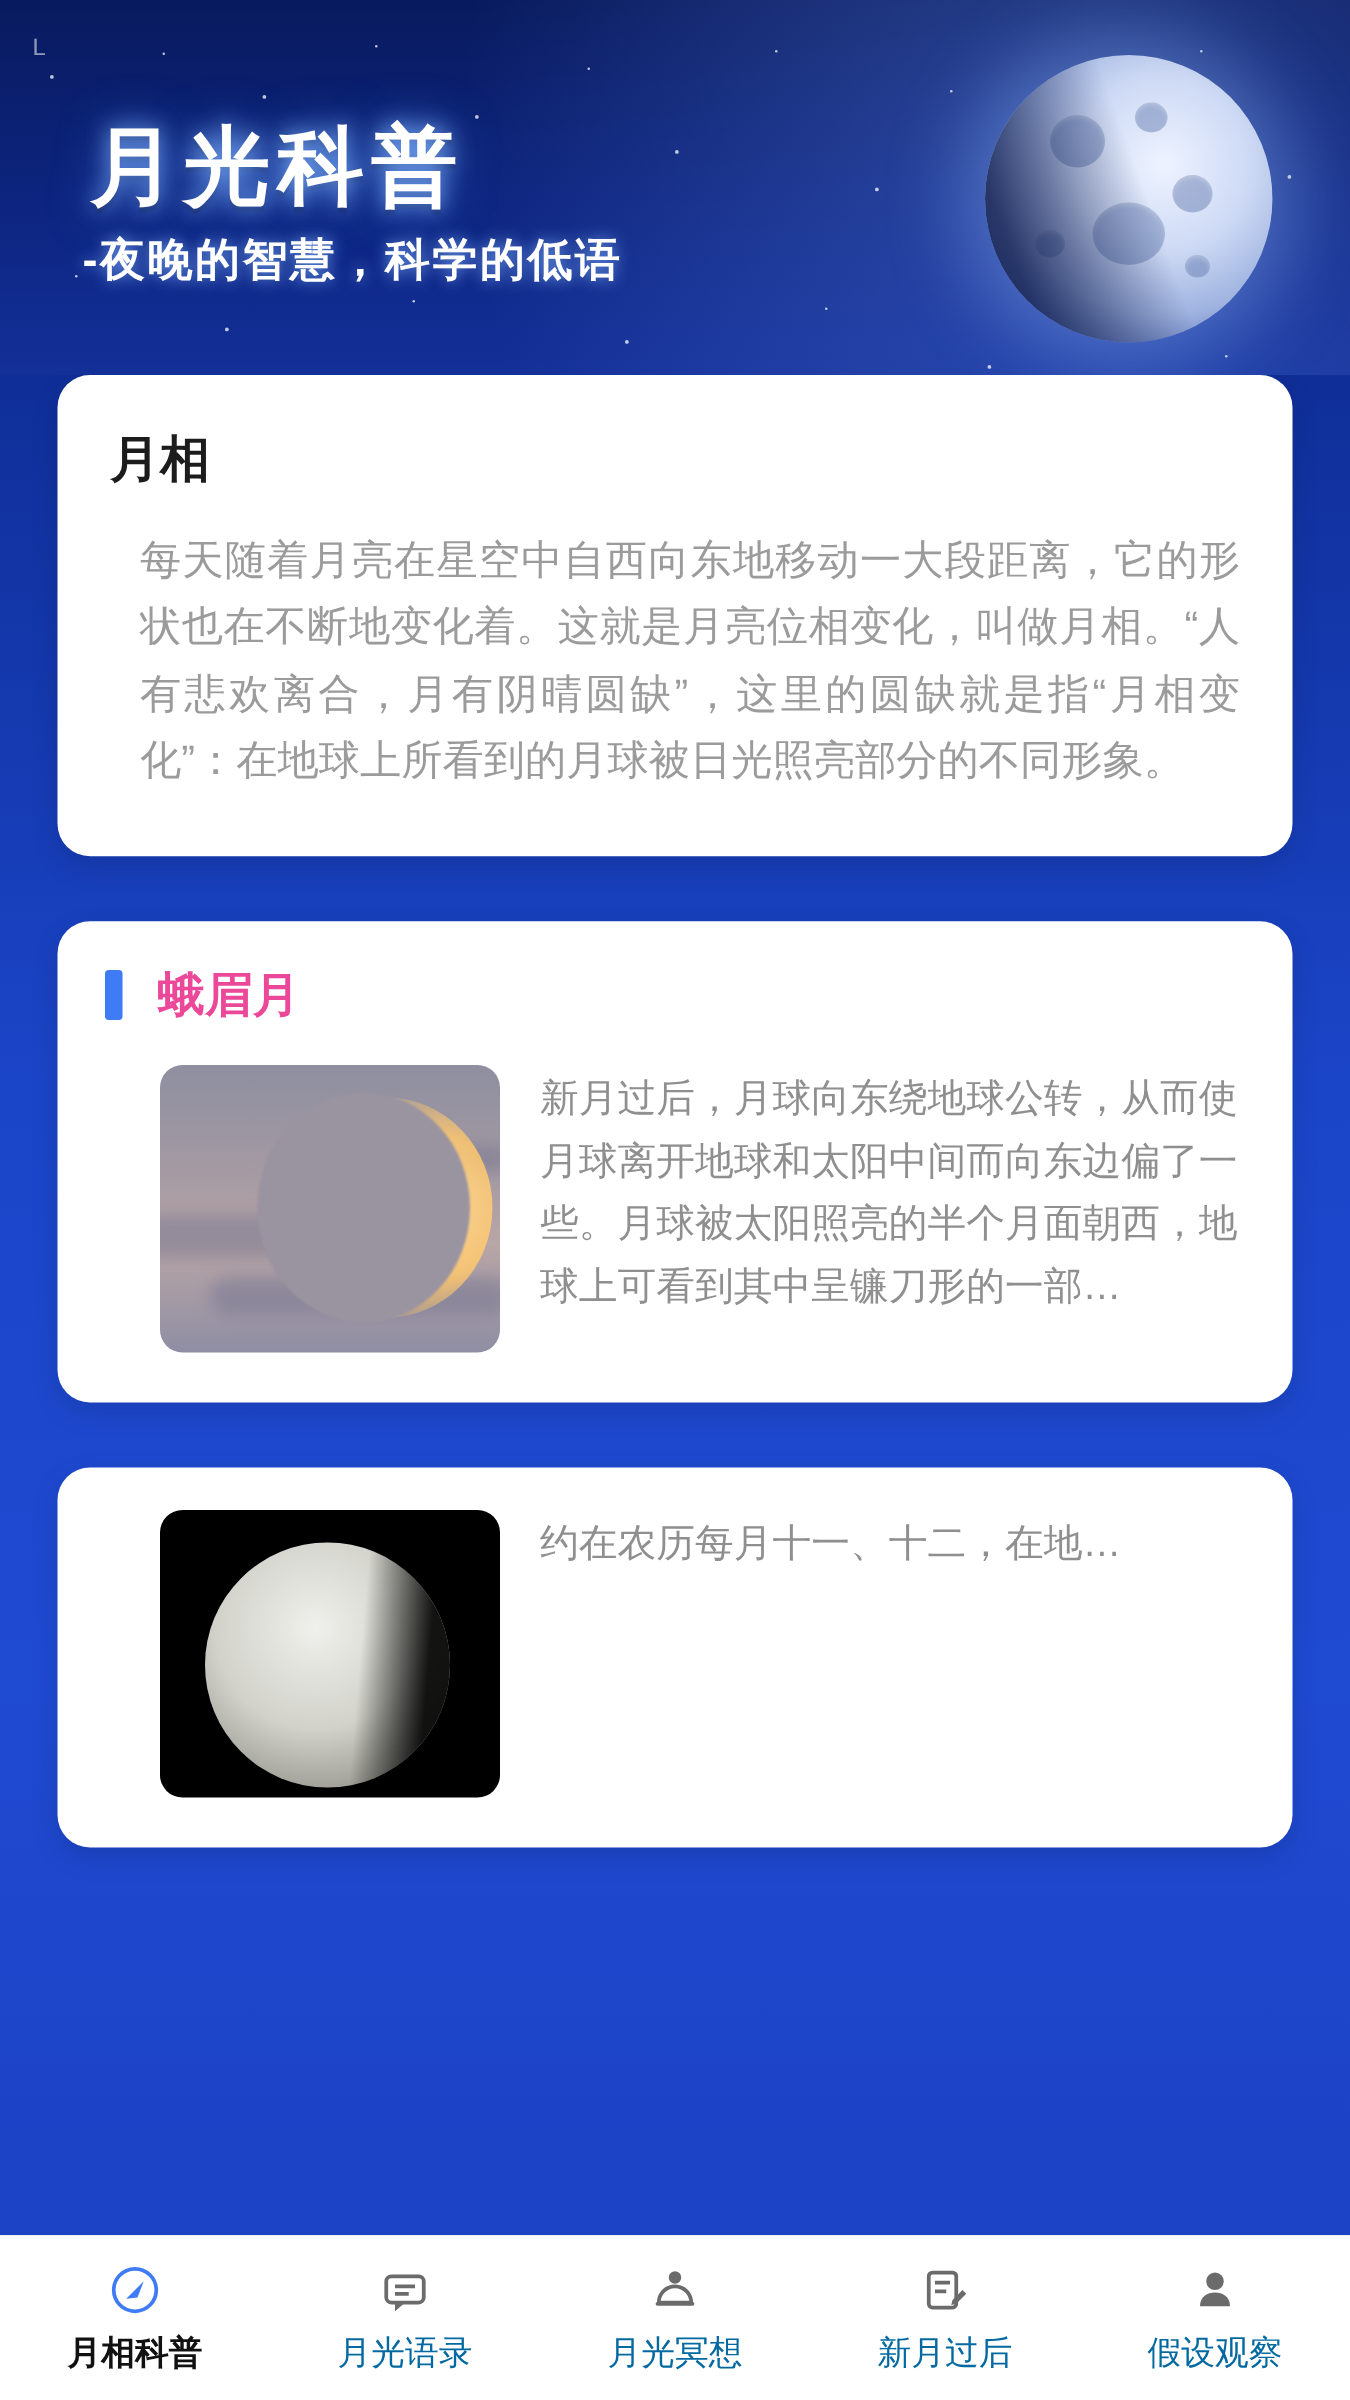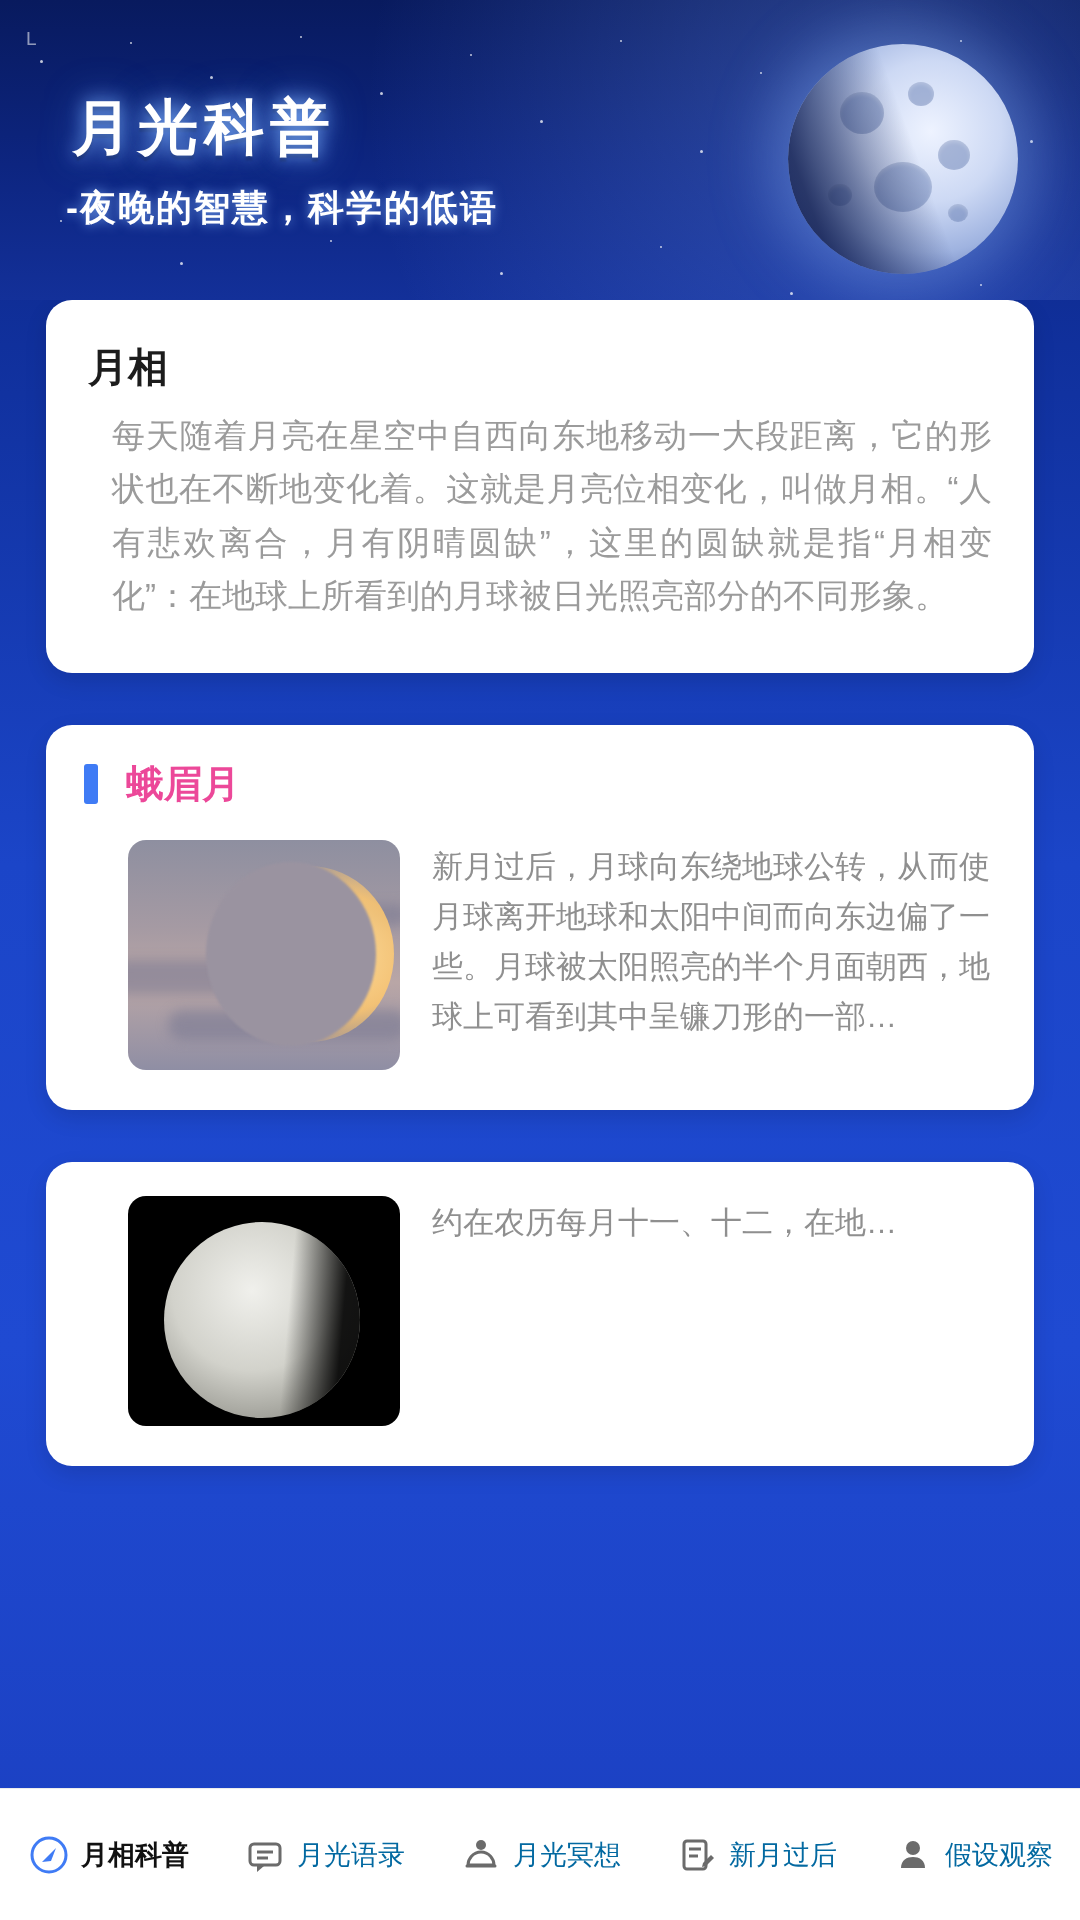--- a/index.html
+++ b/index.html
@@ -51,21 +51,21 @@
     border-radius: 50%;
     background: linear-gradient(250deg, rgba(10,22,70,0) 45%, rgba(10,22,70,.75) 85%);
   }
   .status-mark {
     position: absolute; left: 26px; top: 28px;
     color: rgba(255,255,255,.55);
     font-size: 19px; letter-spacing: 1px;
   }
   .hero-title {
     position: absolute; left: 72px; top: 88px;
-    font-size: 60px; font-weight: bold; color: #ffffff;
+    font-size: 69px; font-weight: bold; color: #ffffff;
     letter-spacing: 6px;
     text-shadow: 0 0 18px rgba(130,180,255,.95), 0 0 38px rgba(90,150,255,.7), 0 4px 2px rgba(0,0,0,.25);
     font-family: Liberation Mono, monospace;
   }
   .hero-sub {
     position: absolute; left: 66px; top: 184px;
     font-size: 36px; font-weight: bold; color: #ffffff;
     letter-spacing: 2px;
     text-shadow: 0 0 12px rgba(130,180,255,.8);
   }
@@ -84,21 +84,21 @@
     background: #ffffff;
     border-radius: 26px;
     margin-bottom: 52px;
     padding: 40px 42px 44px 42px;
     box-shadow: 0 8px 22px rgba(0,0,0,.12);
   }
   .card.intro { margin-top: 0; padding-bottom: 50px; }
 
   .intro-title {
     font-size: 40px; font-weight: bold; color: #1c1c1c;
-    margin-bottom: 14px;
+    margin-bottom: 26px;
   }
   .intro-body {
     font-size: 33px; line-height: 1.62; color: #9b9b9b;
     text-align: justify;
     margin-left: 24px;
   }
 
   .phase-card { padding: 34px 38px 40px 38px; }
   .phase-head {
     display: flex; align-items: center;
@@ -188,21 +188,21 @@
     left: 0; bottom: 0;
     width: 1080px; height: 132px;
     background: #ffffff;
     display: flex;
     align-items: center;
     border-top: 1px solid #ececec;
     z-index: 10;
   }
   .tab {
     flex: 1;
-    display: flex; flex-direction: row;
+    display: flex; flex-direction: column;
     align-items: center; justify-content: center;
     gap: 10px;
   }
   .tab-icon { width: 44px; height: 44px; display: block; }
   .tab-label { font-size: 27px; color: #0369a1; }
   .tab.active .tab-label { color: #111111; font-weight: bold; }
 </style>
 </head>
 <body>
 

